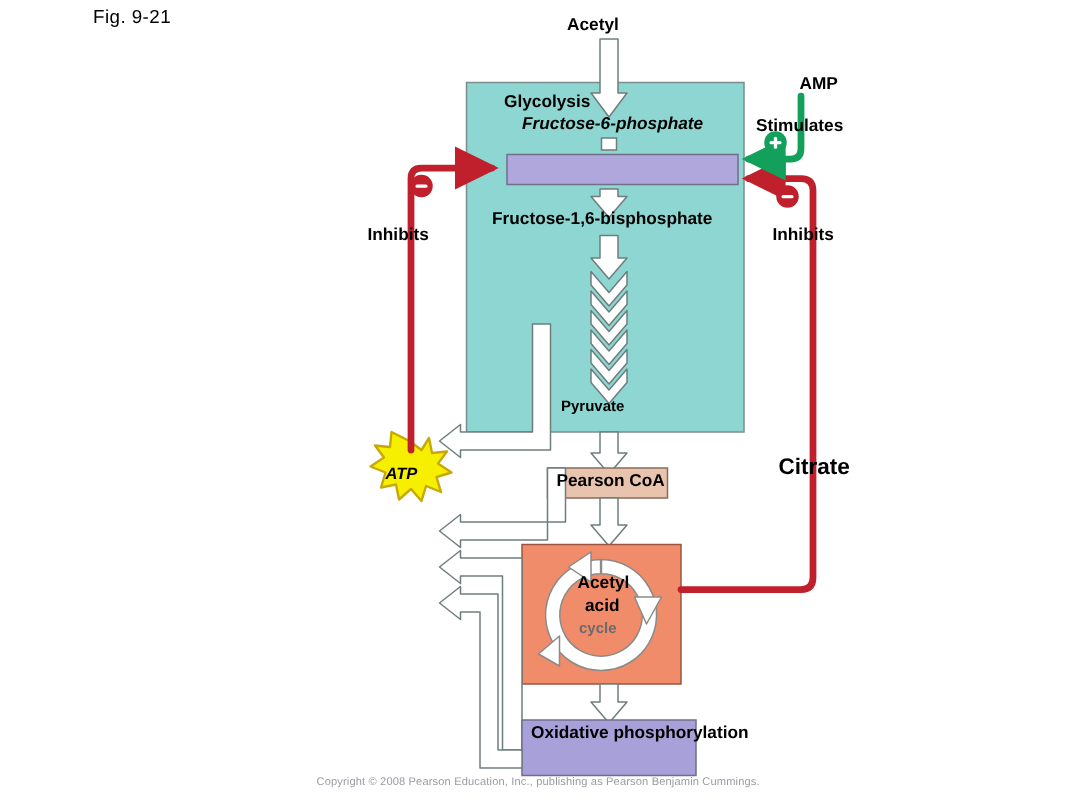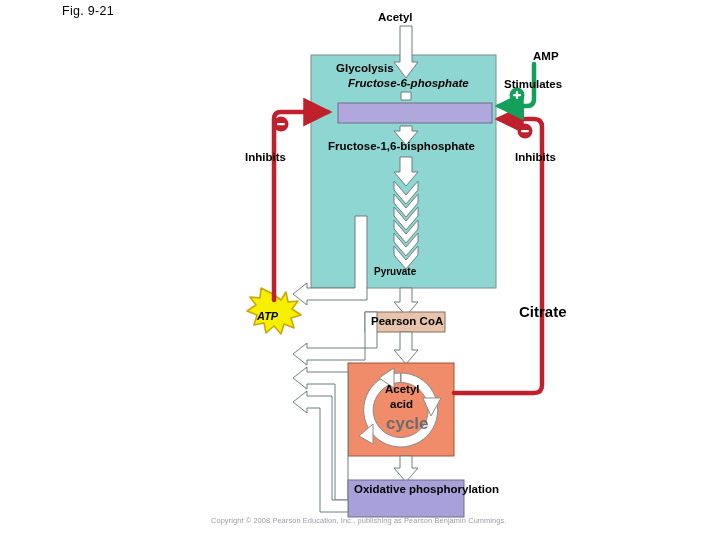--- a/index.html
+++ b/index.html
@@ -51,21 +51,21 @@
   .lbl-acetylcoa    { left: 326px; top: 315px; font-size: 11.5px; }
   .lbl-oxphos       { left: 309px; top: 483px; font-size: 11.5px; width: 105px; }
   .lbl-amp          { left: 488px; top: 50px;  font-size: 11.5px; }
   .lbl-stimulates   { left: 459px; top: 78px;  font-size: 11.5px; }
   .lbl-inhibits-r   { left: 470px; top: 151px; font-size: 11.5px; }
   .lbl-inhibits-l   { left: 200px; top: 151px; font-size: 11.5px; }
   .lbl-citrate      { left: 474px; top: 303px; font-size: 15px; }
   .lbl-atp          { left: 212px; top: 310px; font-size: 11px; color: #000; font-style: italic; }
   .lbl-cac-1        { left: 340px; top: 383px; font-size: 11.5px; }
   .lbl-cac-2        { left: 345px; top: 398px; font-size: 11.5px; }
-  .lbl-cac-3        { left: 341px; top: 414px; font-size: 17px; font-weight: bold; color: #6b6b6b; text-align: center; }
+  .lbl-cac-3        { left: 341px; top: 414px; font-size: 10px; font-weight: bold; color: #6b6b6b; text-align: center; }
   .copyright {
     position: absolute;
     left: 166px;
     top: 516px;
     font-size: 7.4px;
     color: #9a9aa5;
     font-weight: normal;
     white-space: nowrap;
     letter-spacing: 0.1px;
   }

